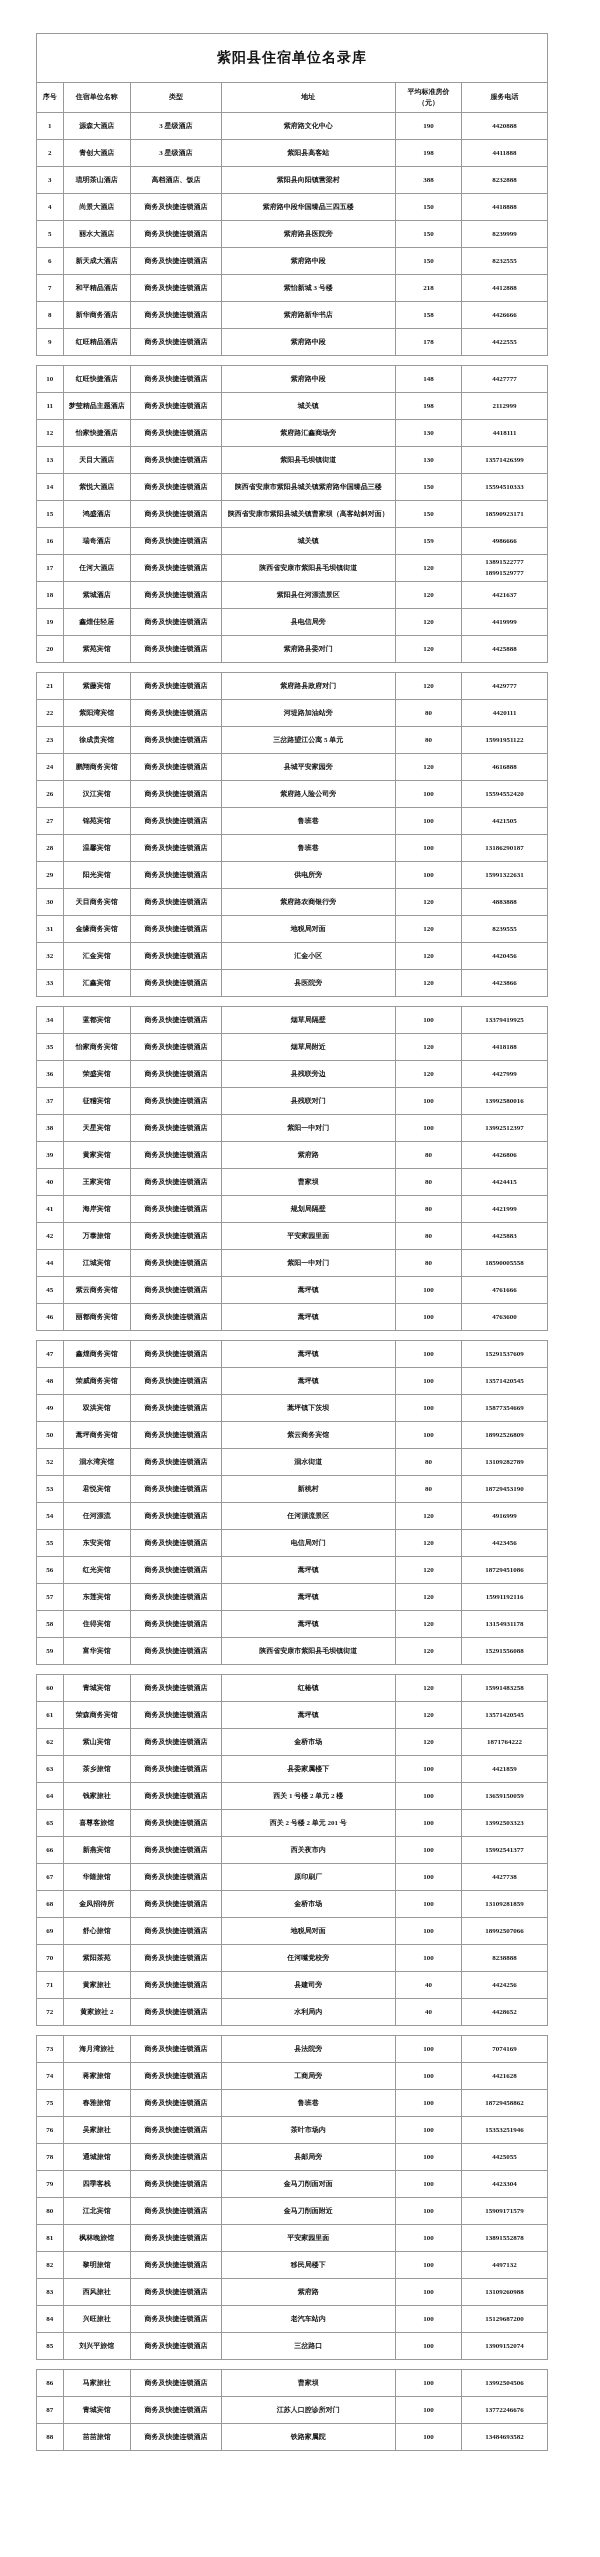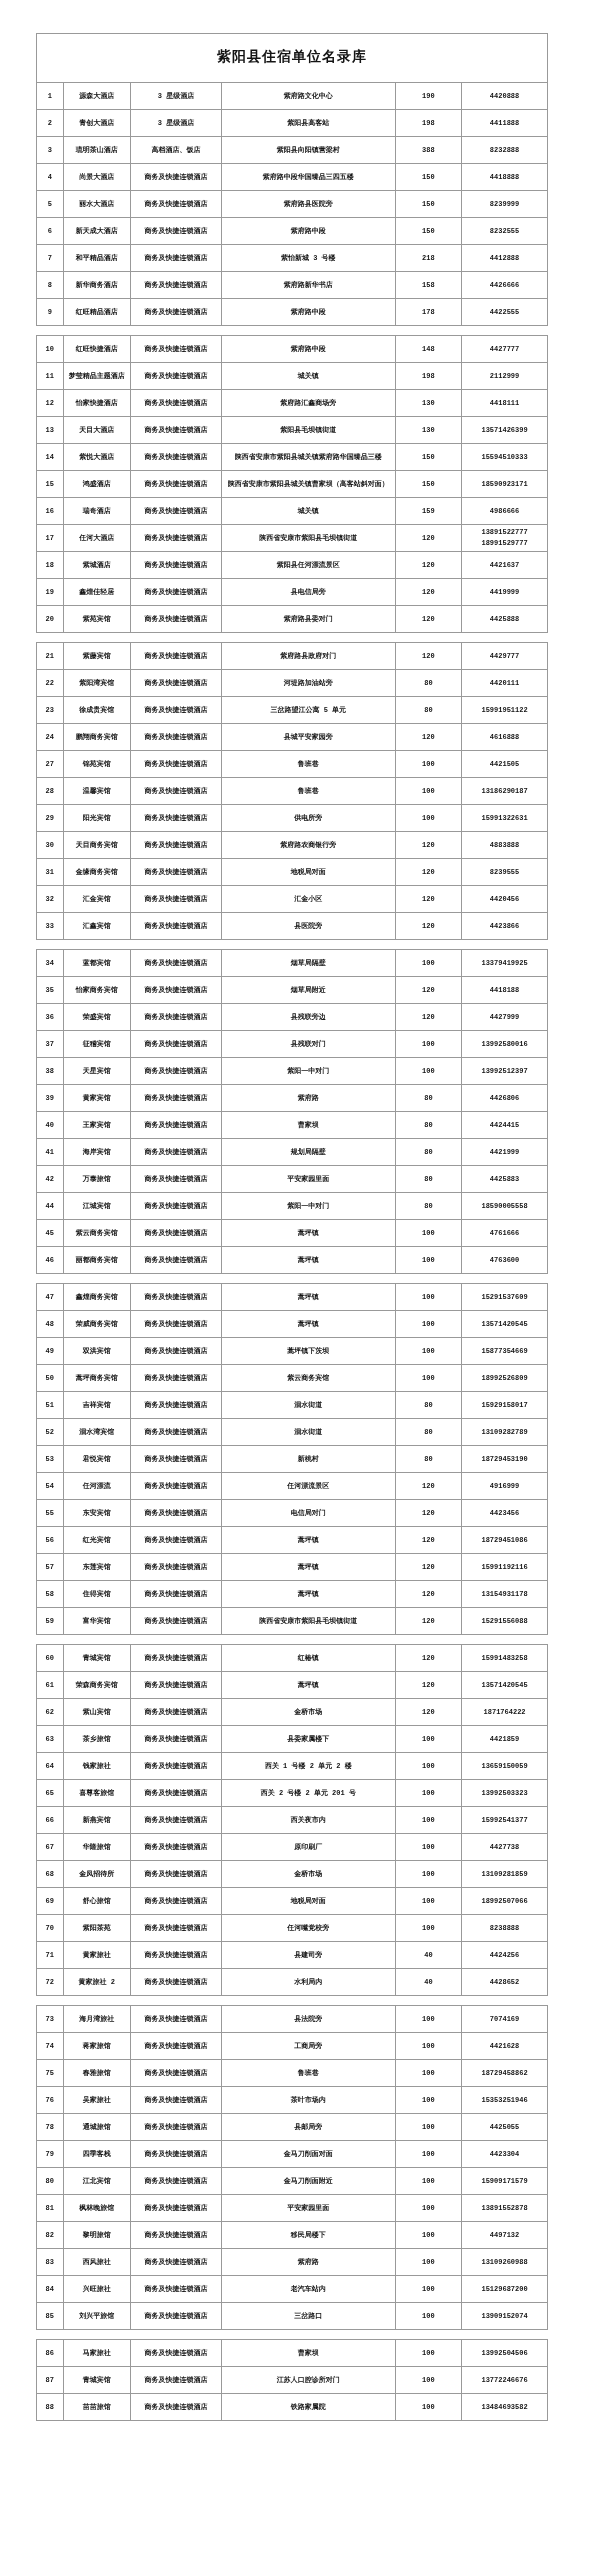--- a/index.html
+++ b/index.html
@@ -1,18 +1,18 @@
 <!DOCTYPE html>
 <html><head>
 <meta charset="utf-8">
 <style>
   html,body{margin:0;padding:0;}
   .page{
     width:584px;height:2557px;background:#ffffff;overflow:hidden;
-    font-family:Liberation Mono, monospace;
+    font-family:Liberation Serif, serif;
   }
   .doc{width:512px;margin:0 auto;padding-top:33px;}
   table.seg{
     width:100%;border-collapse:collapse;table-layout:fixed;
     margin:0 0 9px 0;border:1.5px solid #777777;background:#ffffff;
   }
   th,td{
     border:1px solid #999999;text-align:center;vertical-align:middle;
     font-size:7px;font-weight:bold;color:#141414;padding:2px 2px;
     height:22px;line-height:1.55;word-break:break-all;
@@ -38,20 +38,28 @@
         <col class="w-no">
           <col class="w-name">
           <col class="w-type">
         <col class="w-addr">
           <col class="w-price">
           <col class="w-phone">
       </colgroup>
       <thead>
         <tr>
           <th class="title-cell" colspan="6">紫阳县住宿单位名录库</th>
+        </tr>
+        <tr class="header-row">
+          <th>序号</th>
+          <th>住宿单位名称</th>
+          <th>类型</th>
+          <th>地址</th>
+          <th>平均标准房价（元）</th>
+          <th>服务电话</th>
         </tr>
       </thead>
       <tbody>
           <tr>
             <td class="c-no">1</td>
             <td class="c-name">源森大酒店</td>
             <td class="c-type">3 星级酒店</td>
             <td class="c-addr">紫府路文化中心</td>
             <td class="c-price">190</td>
             <td class="c-phone">4420888</td>
@@ -261,20 +269,28 @@
             </tr>
             <tr>
               <td class="c-no">24</td>
               <td class="c-name">鹏翔商务宾馆</td>
               <td class="c-type">商务及快捷连锁酒店</td>
               <td class="c-addr">县城平安家园旁</td>
               <td class="c-price">120</td>
               <td class="c-phone">4616888</td>
             </tr>
             <tr>
+              <td class="c-no">26</td>
+              <td class="c-name">汉江宾馆</td>
+              <td class="c-type">商务及快捷连锁酒店</td>
+              <td class="c-addr">紫府路人险公司旁</td>
+              <td class="c-price">100</td>
+              <td class="c-phone">15594552420</td>
+            </tr>
+            <tr>
               <td class="c-no">27</td>
               <td class="c-name">锦苑宾馆</td>
               <td class="c-type">商务及快捷连锁酒店</td>
               <td class="c-addr">鲁班巷</td>
               <td class="c-price">100</td>
               <td class="c-phone">4421505</td>
             </tr>
             <tr>
               <td class="c-no">28</td>
               <td class="c-name">温馨宾馆</td>
@@ -469,28 +485,20 @@
             </tr>
             <tr>
               <td class="c-no">50</td>
               <td class="c-name">蒿坪商务宾馆</td>
               <td class="c-type">商务及快捷连锁酒店</td>
               <td class="c-addr">紫云商务宾馆</td>
               <td class="c-price">100</td>
               <td class="c-phone">18992526809</td>
             </tr>
             <tr>
-              <td class="c-no">51</td>
-              <td class="c-name">吉祥宾馆</td>
-              <td class="c-type">商务及快捷连锁酒店</td>
-              <td class="c-addr">洄水街道</td>
-              <td class="c-price">80</td>
-              <td class="c-phone">15929158017</td>
-            </tr>
-            <tr>
               <td class="c-no">52</td>
               <td class="c-name">洄水湾宾馆</td>
               <td class="c-type">商务及快捷连锁酒店</td>
               <td class="c-addr">洄水街道</td>
               <td class="c-price">80</td>
               <td class="c-phone">13109282789</td>
             </tr>
             <tr>
               <td class="c-no">53</td>
               <td class="c-name">君悦宾馆</td>

